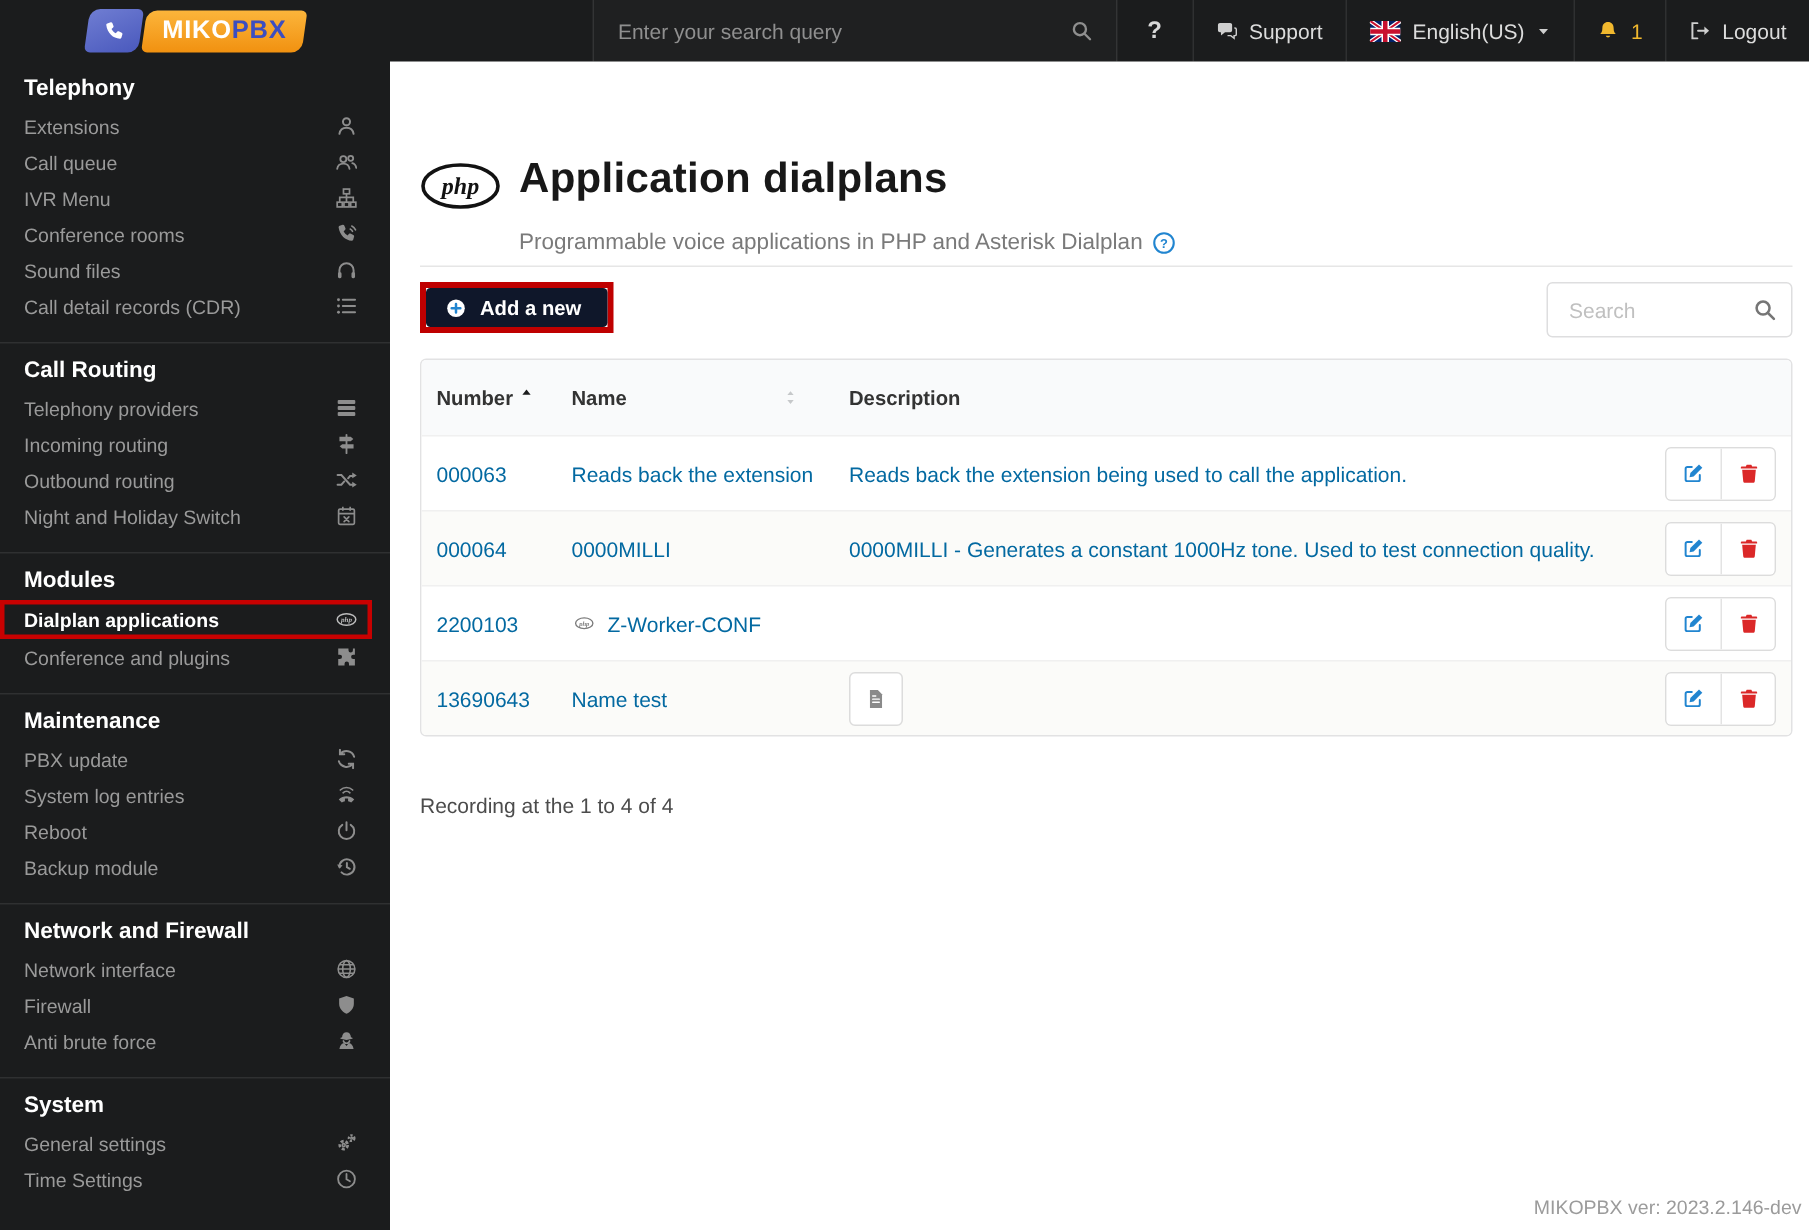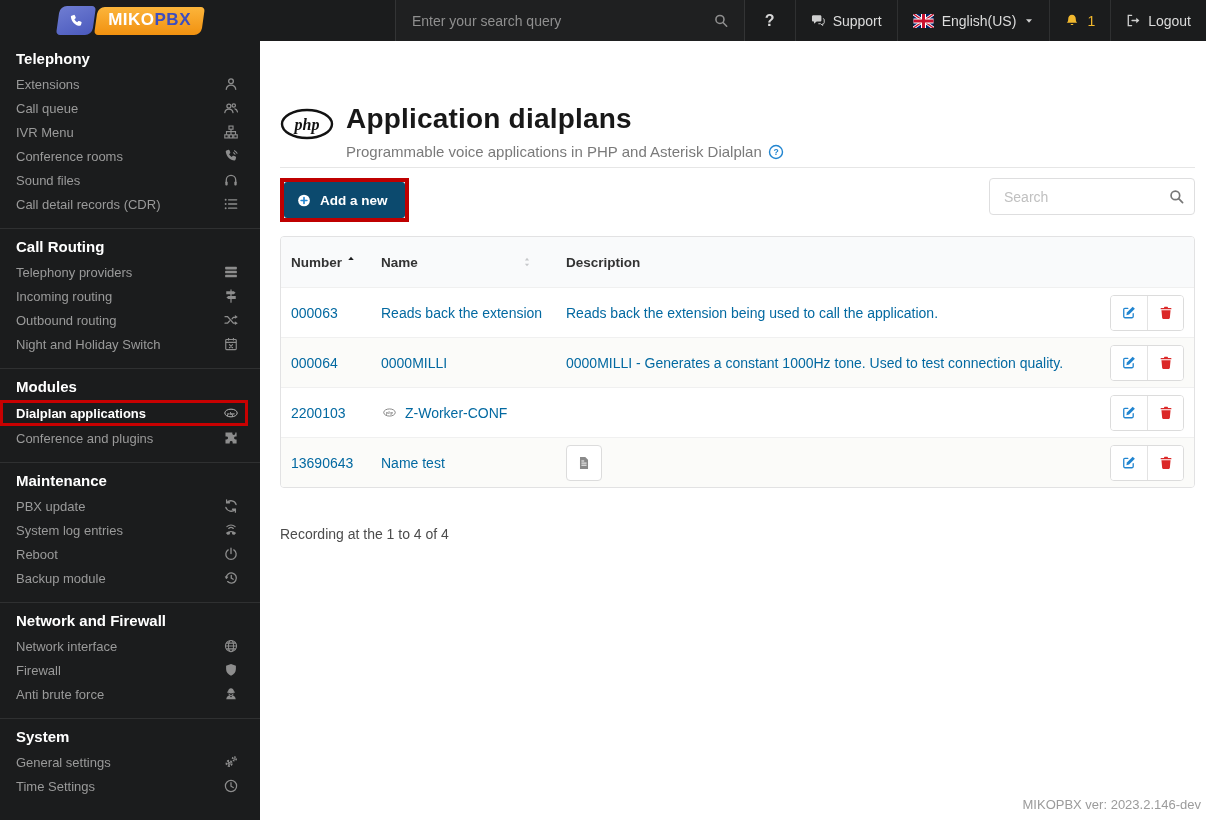--- a/index.html
+++ b/index.html
@@ -55,31 +55,31 @@
   .tb-bell { color:#f1b82e; }
   .tb-bell .icn { color:#f1b82e; }
   .flag { width:21px; height:14px; border-radius:1px; }
   .caret { width:10px; height:10px; color:#cfcfcf; }
 
   
   .main { flex:1; position:relative; padding:0 11px 0 20px; background:#fff; }
   .page-head { margin-top:50px; display:flex; align-items:flex-start; gap:12px; }
   .php-logo { margin-top:4px; }
   .page-title { font-size:28px; font-weight:bold; color:#181818; line-height:32px; letter-spacing:.2px; }
-  .page-sub { font-size:15px; color:#7a7a7a; margin-top:8px; display:flex; align-items:center; gap:6px; }
+  .page-sub { font-size:15px; color:#7a7a7a; margin-top:18px; display:flex; align-items:center; gap:6px; }
   .q-circle { width:16px; height:16px; color:#2185d0; cursor:pointer; }
   .head-rule { border-bottom:1px solid #e6e6e6; margin-top:7px; }
 
   .toolbar { margin-top:10px; display:flex; justify-content:space-between; align-items:flex-start; }
   .red-wrap { border:4px solid #bf0000; display:inline-block; }
-  .add-btn { background:#0c4a6e; color:#fff; border:none; height:36px; padding:0 17px 0 13px;
+  .add-btn { background:#0f172a; color:#fff; border:none; height:26px; padding:0 17px 0 13px;
     font-size:13.5px; font-weight:bold; border-radius:3px; display:flex; align-items:center; gap:9px;
     cursor:pointer; font-family:inherit; }
   .add-btn .icn { width:15px; height:15px; }
-  .tbl-search { position:relative; width:206px; }
+  .tbl-search { position:relative; width:164px; }
   .tbl-search input { width:100%; height:37px; border:1px solid #dededf; border-radius:4px;
     padding:0 34px 0 14px; font-size:14px; color:#333; outline:none; font-family:inherit; }
   .tbl-search input::placeholder { color:#c0c0c0; }
   .tbl-search .icn { position:absolute; right:11px; top:11px; width:15px; height:15px; color:#767676; }
 
   
   .tbl { margin-top:14px; border:1px solid #e2e2e3; border-radius:4px; overflow:hidden; }
   .t-row { display:grid; grid-template-columns:90px 185px 1fr 112px; align-items:center; min-height:50px; }
   .t-head { background:#f9fafb; font-weight:bold; font-size:13.5px; color:#333; }
   .t-body .t-row { border-top:1px solid #f0f0f0; background:#fff; font-size:14px; color:#0369a1; }

